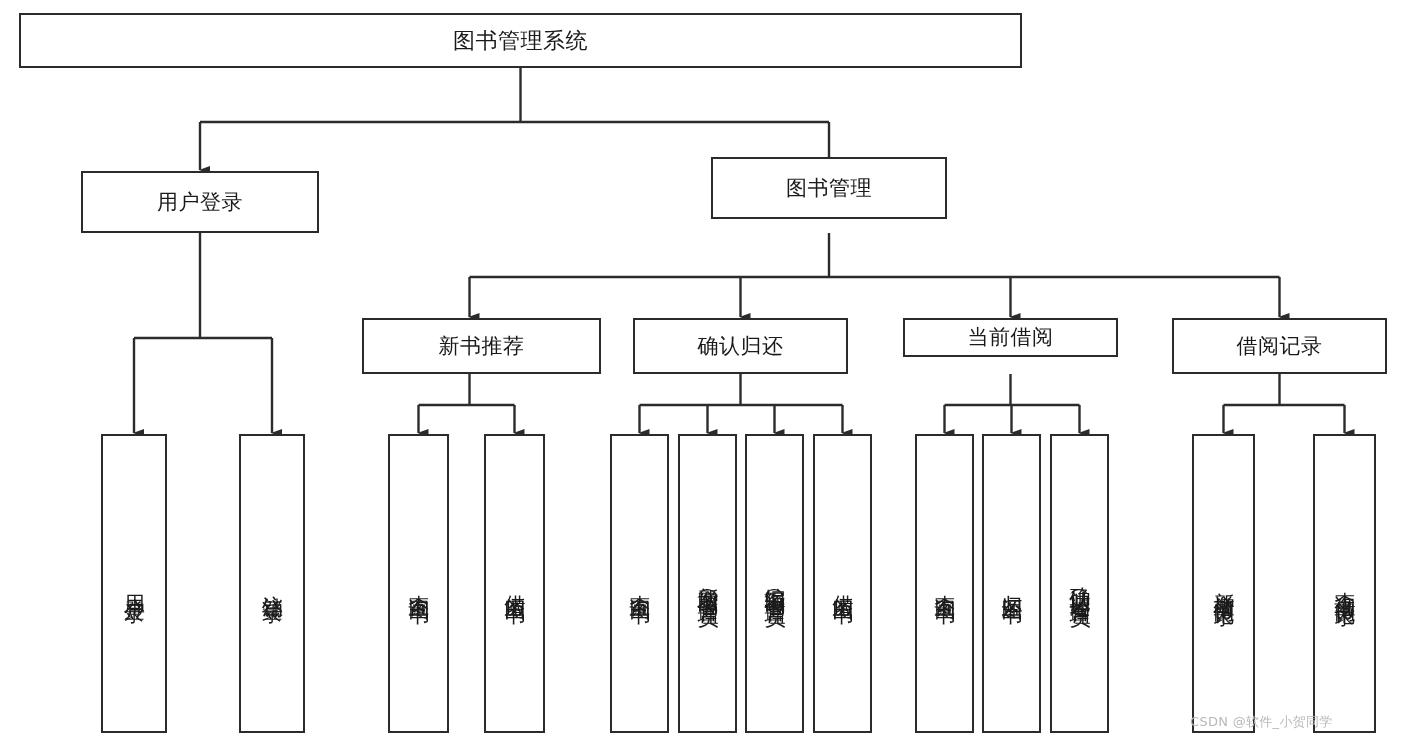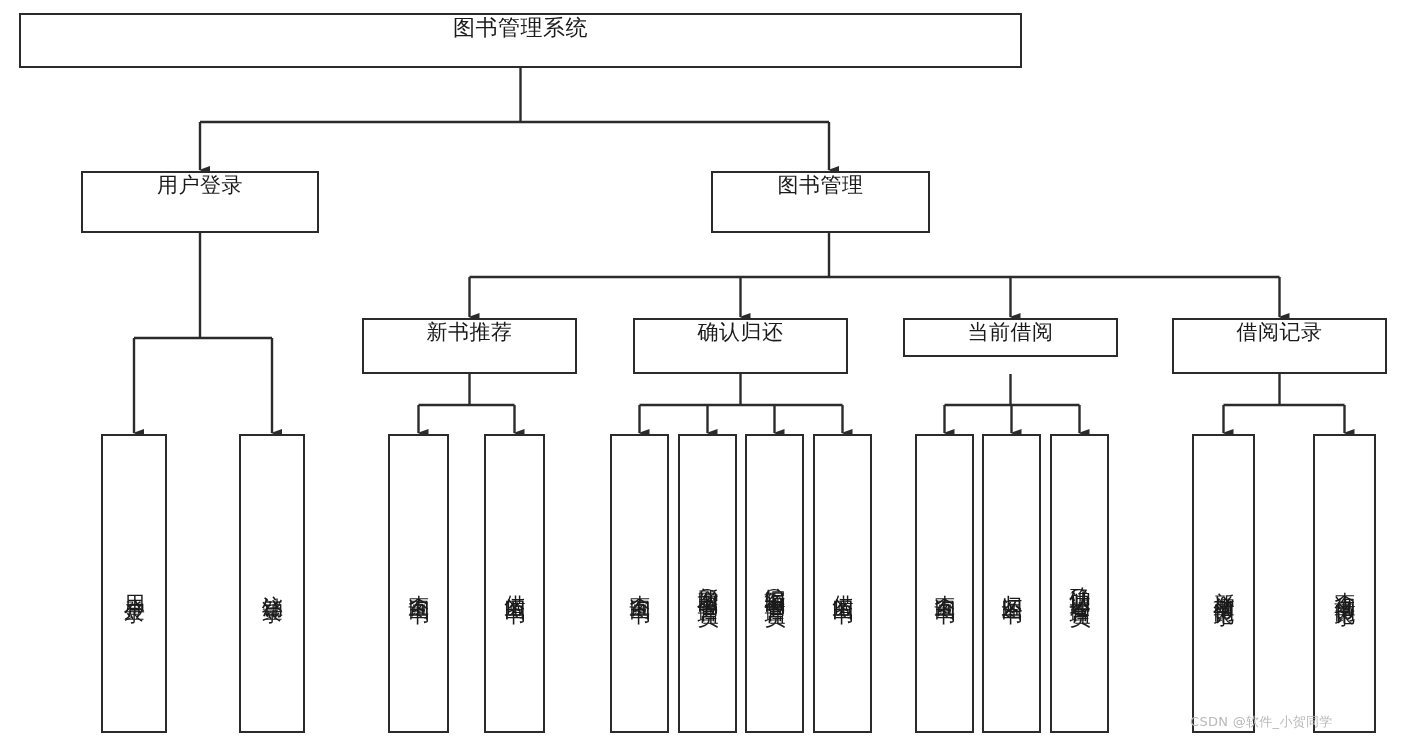--- a/index.html
+++ b/index.html
@@ -24,20 +24,21 @@
     width: 1405px;
     height: 747px;
     pointer-events: none;
   }
   .node {
     position: absolute;
     box-sizing: border-box;
     border: 2.2px solid #2b2b2b;
     background: #ffffff;
     display: flex;
+    align-items: center;
     justify-content: center;
     text-align: center;
     color: #1a1a1a;
     line-height: 1.18;
   }
   .node .label {
     display: block;
     white-space: pre-line;
   }
   
@@ -118,24 +119,24 @@
       </g>
   </svg>
 
   <div id="node-layer">
       <div class="node horiz root" style="left: 19px; top: 13px; width: 1003px; height: 55px;">
         <span class="label">图书管理系统</span>
       </div>
       <div class="node horiz" style="left: 81px; top: 171px; width: 238px; height: 62px;">
         <span class="label">用户登录</span>
       </div>
-      <div class="node horiz" style="left: 711px; top: 171px; width: 219px; height: 62px;">
+      <div class="node horiz" style="left: 711px; top: 157px; width: 236px; height: 62px;">
         <span class="label">图书管理</span>
       </div>
-      <div class="node horiz" style="left: 362px; top: 318px; width: 215px; height: 56px;">
+      <div class="node horiz" style="left: 362px; top: 318px; width: 239px; height: 56px;">
         <span class="label">新书推荐</span>
       </div>
       <div class="node horiz" style="left: 633px; top: 318px; width: 215px; height: 56px;">
         <span class="label">确认归还</span>
       </div>
       <div class="node horiz" style="left: 903px; top: 318px; width: 215px; height: 39px;">
         <span class="label">当前借阅</span>
       </div>
       <div class="node horiz" style="left: 1172px; top: 318px; width: 215px; height: 56px;">
         <span class="label">借阅记录</span>

